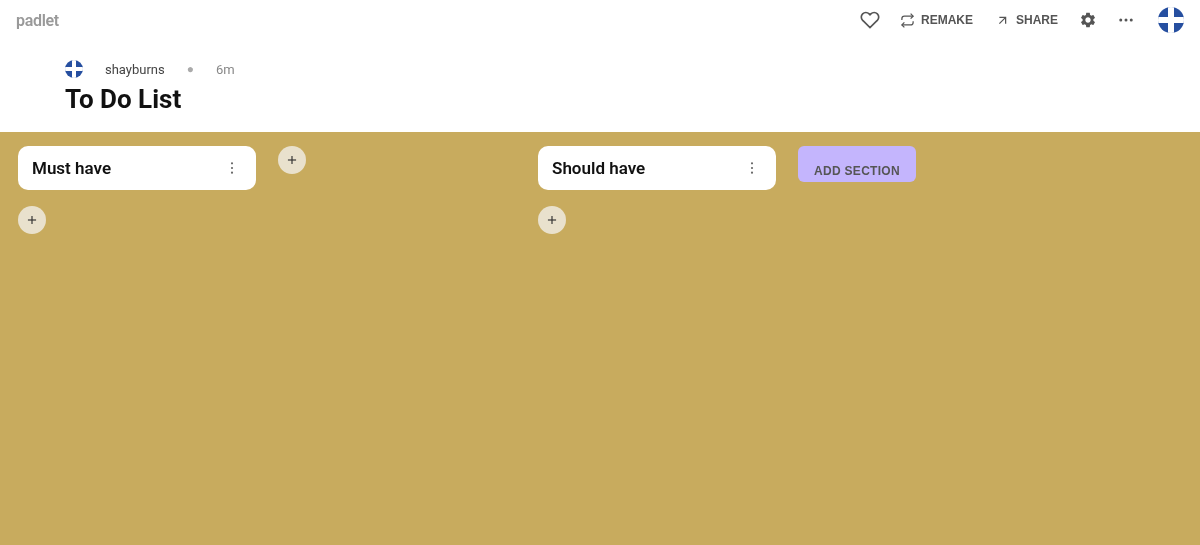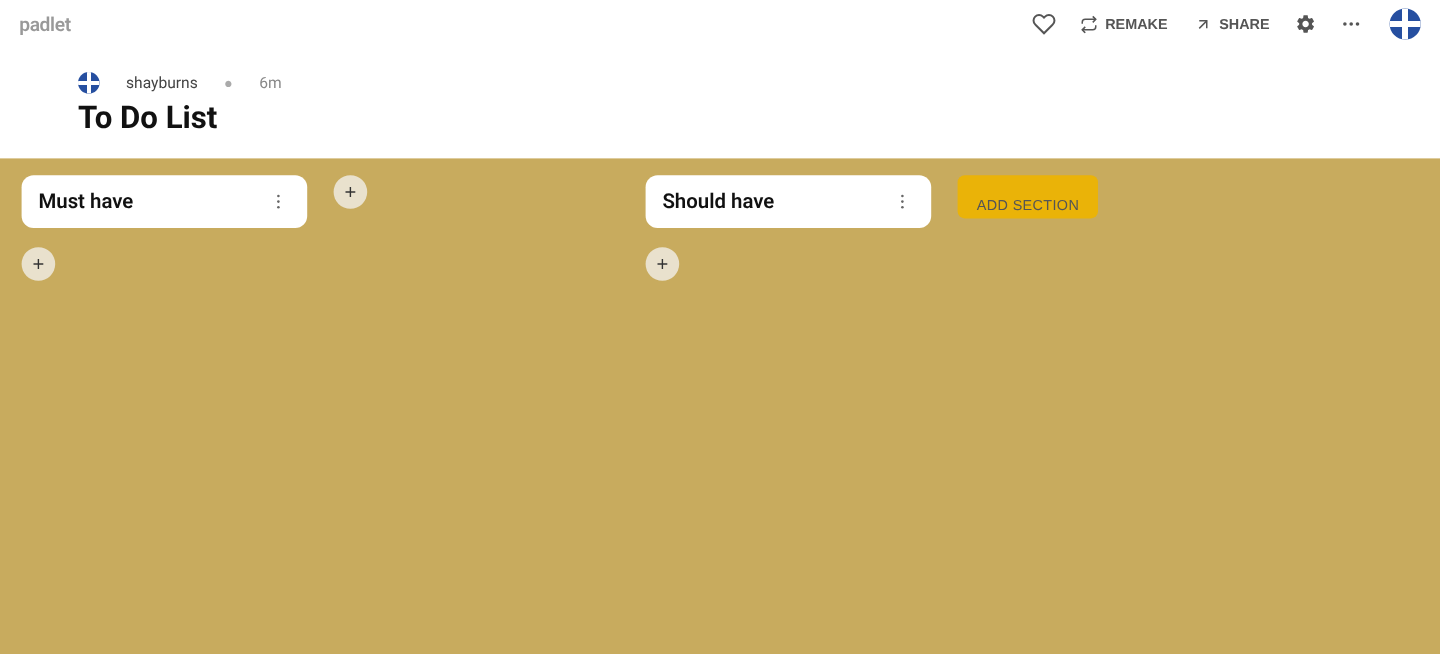--- a/index.html
+++ b/index.html
@@ -191,26 +191,26 @@
       border: none;
       display: flex;
       align-items: center;
       justify-content: center;
       cursor: pointer;
       color: #333;
       font-size: 18px;
     }
     
     .add-section-btn {
-      background: #eab308;
+      background: #c4b5fd;
       border: none;
       padding: 18px 16px;
       border-radius: 6px;
       font-size: 12px;
-      font-weight: 400;
+      font-weight: 700;
       color: #555;
       cursor: pointer;
       letter-spacing: 0.3px;
       height: 32px;
     }
     
     svg {
       display: block;
     }
   </style>

